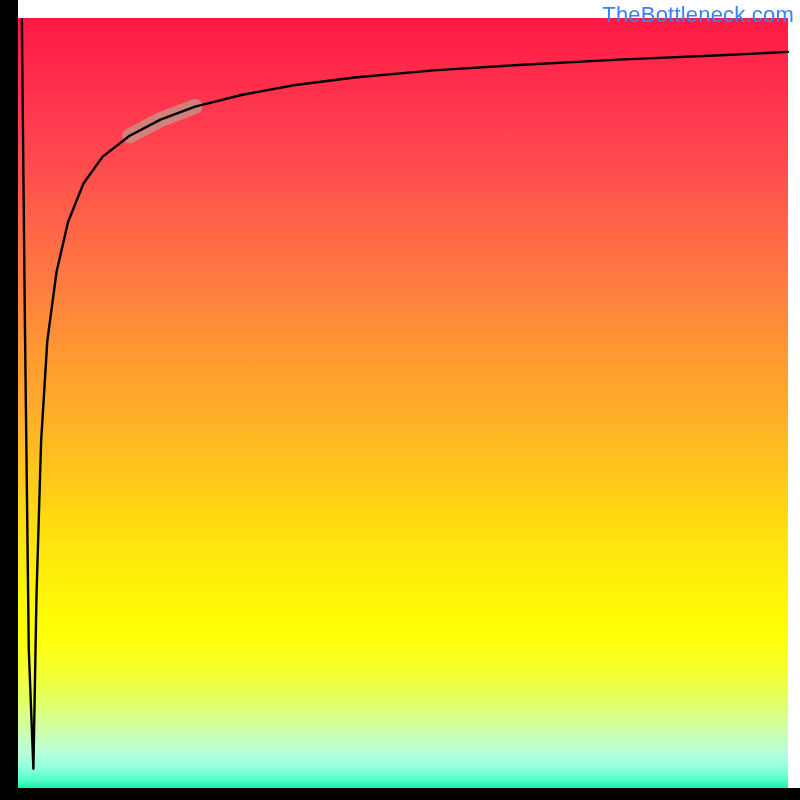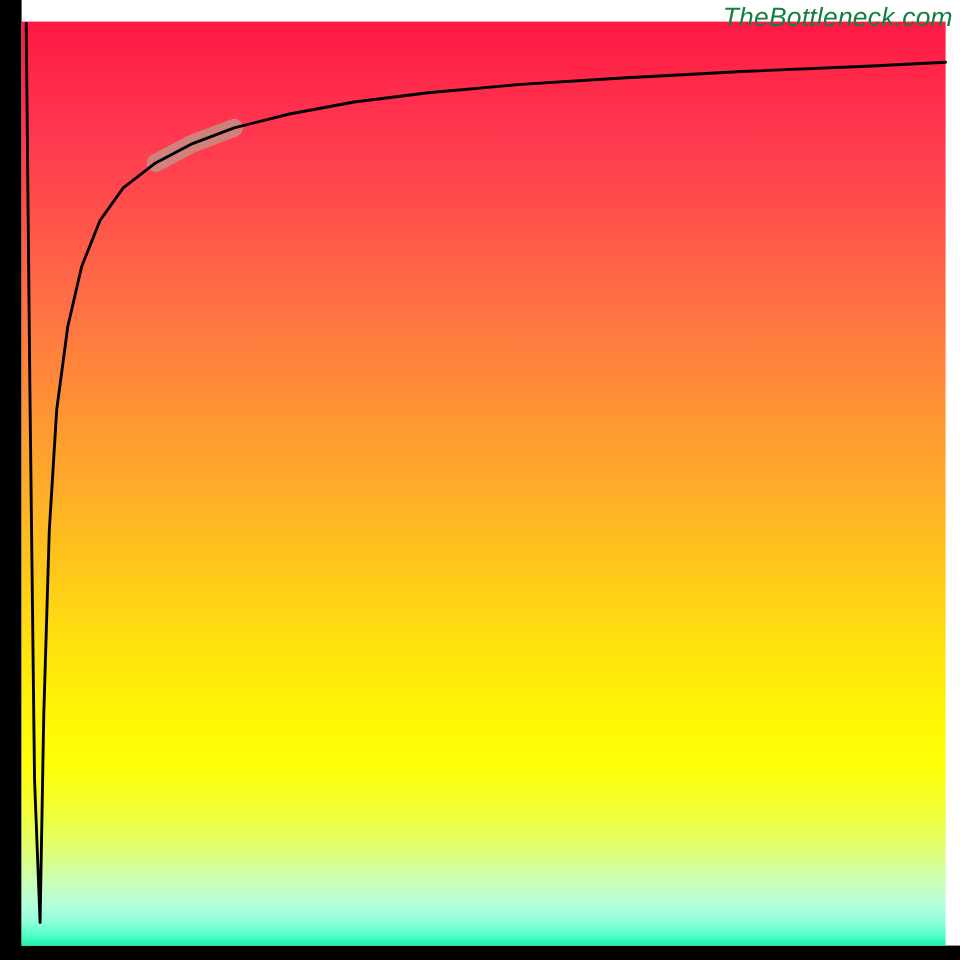--- a/index.html
+++ b/index.html
@@ -63,27 +63,26 @@
   .axis-bottom {
     left: 0;
     bottom: 0;
     width: 800px;
     height: 12px;
   }
   .watermark {
     position: absolute;
     top: 2px;
     right: 6px;
-    color: #15803d;
+    color: #3b82f6;
     font-size: 22px;
     font-weight: 400;
     letter-spacing: 0.2px;
     font-family: Arial, Helvetica, sans-serif;
     user-select: none;
-    font-style: italic;
   }
   svg.curve {
     position: absolute;
     inset: 0;
     width: 100%;
     height: 100%;
     overflow: visible;
   }
   .curve-path {
     fill: none;

